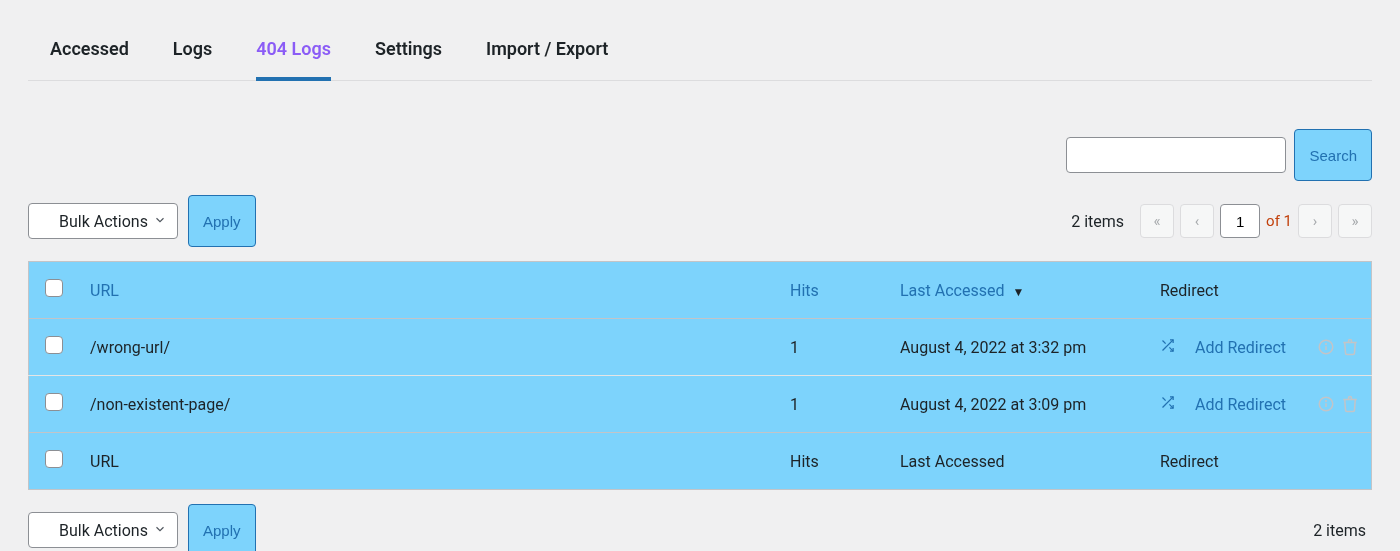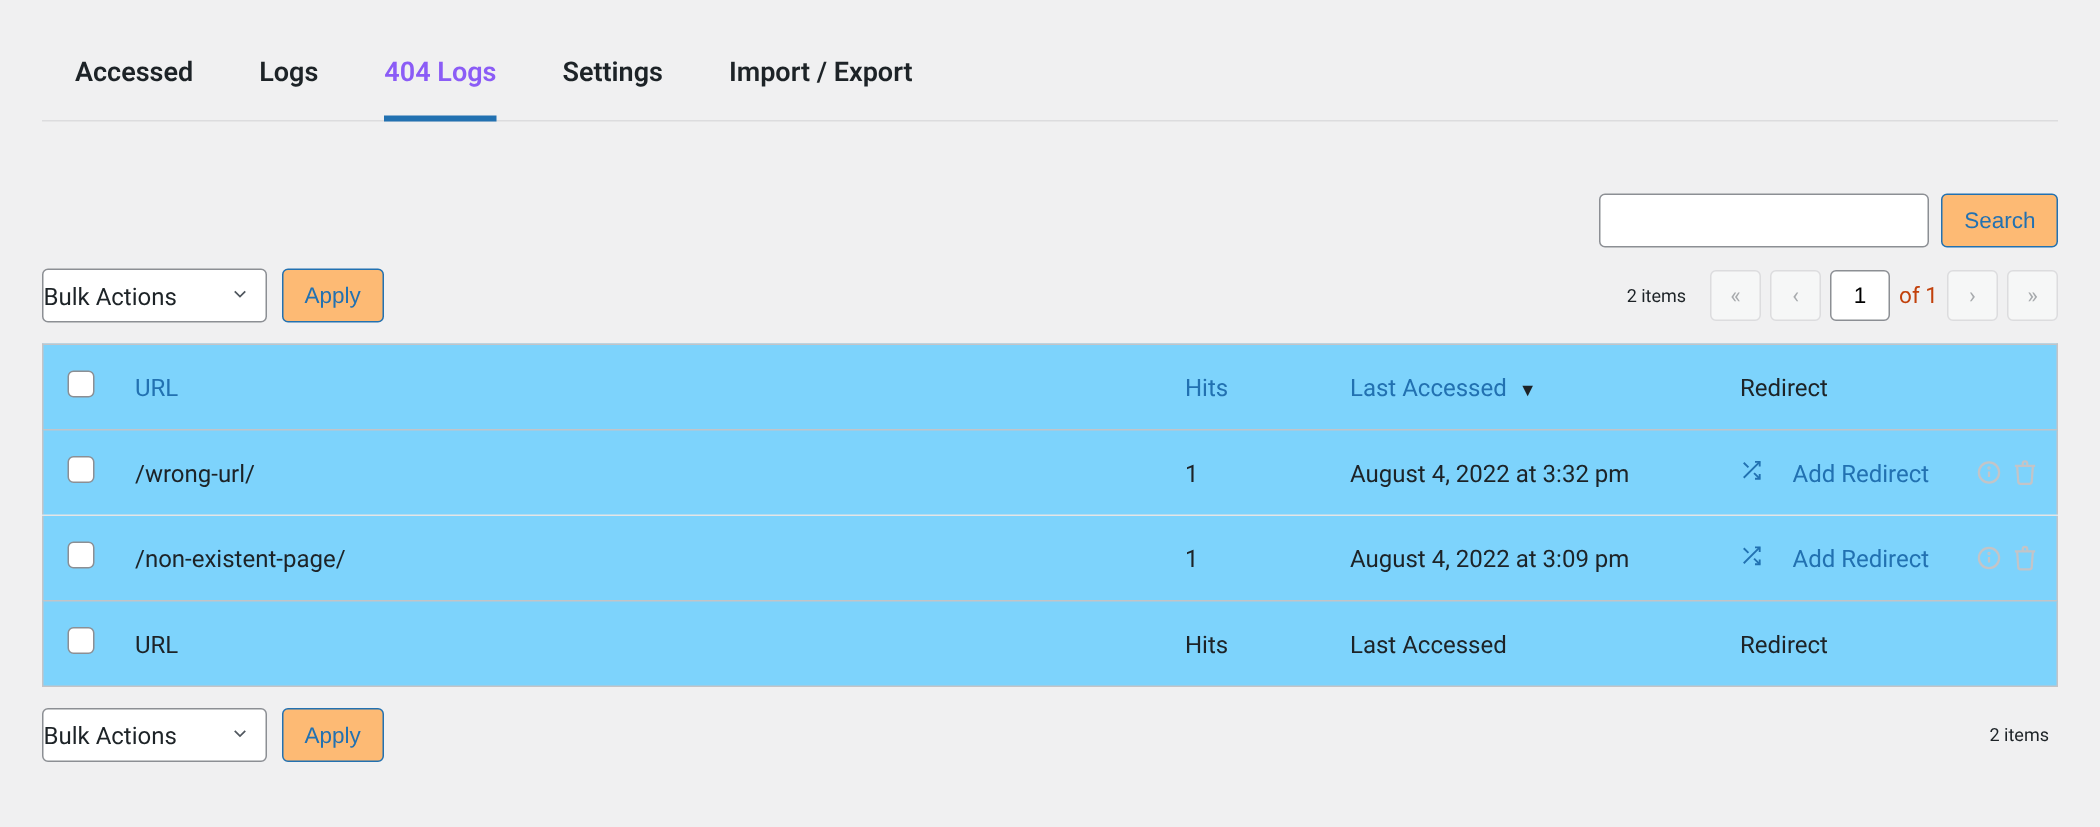--- a/index.html
+++ b/index.html
@@ -56,25 +56,25 @@
     border: 1px solid #8c8f94;
     border-radius: 4px;
     padding: 0 8px;
     font-size: 15px;
     background: #fff;
   }
   .btn {
     display: inline-flex;
     align-items: center;
     justify-content: center;
-    height: 36px;
+    height: 52px;
     padding: 0 14px;
     font-size: 15px;
     border-radius: 4px;
-    background: #fdba74;
+    background: #7dd3fc;
     border: 1px solid #2271b1;
     color: #2271b1;
     cursor: pointer;
     font-weight: 400;
   }
   .actions-row {
     display: flex;
     justify-content: space-between;
     align-items: center;
   }
@@ -82,31 +82,31 @@
     display: flex;
     align-items: center;
     gap: 10px;
   }
   .select {
     display: flex;
     align-items: center;
     justify-content: space-between;
     height: 36px;
     min-width: 150px;
-    padding: 0 10px 0 0;
+    padding: 0 10px 0 30px;
     border: 1px solid #8c8f94;
     border-radius: 4px;
     background: #fff;
     font-size: 16px;
     cursor: pointer;
     color: #1d2327;
   }
   .select .chev { color: #50575e; }
   .count-text {
-    font-size: 12px;
+    font-size: 16px;
     color: #1d2327;
     margin-right: 6px;
   }
   .pager {
     display: flex;
     align-items: center;
     gap: 6px;
   }
   .pbtn {
     width: 34px;

